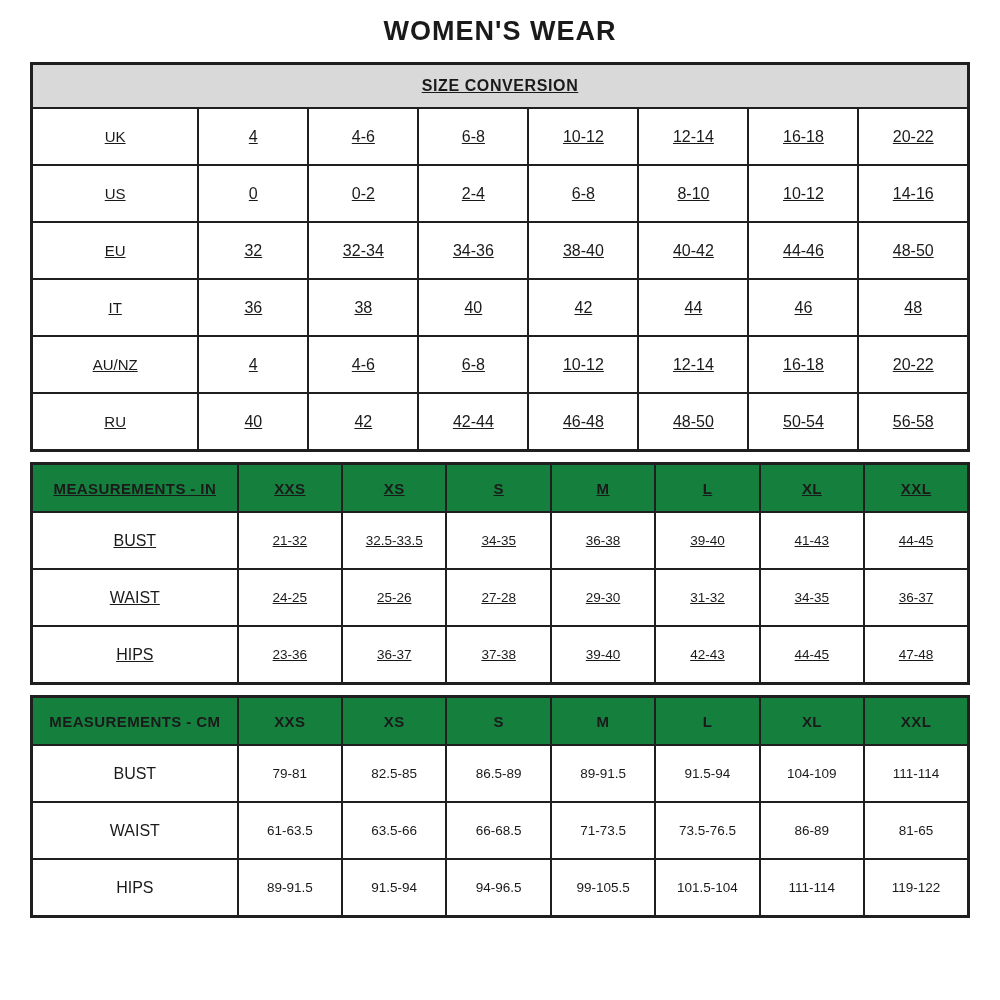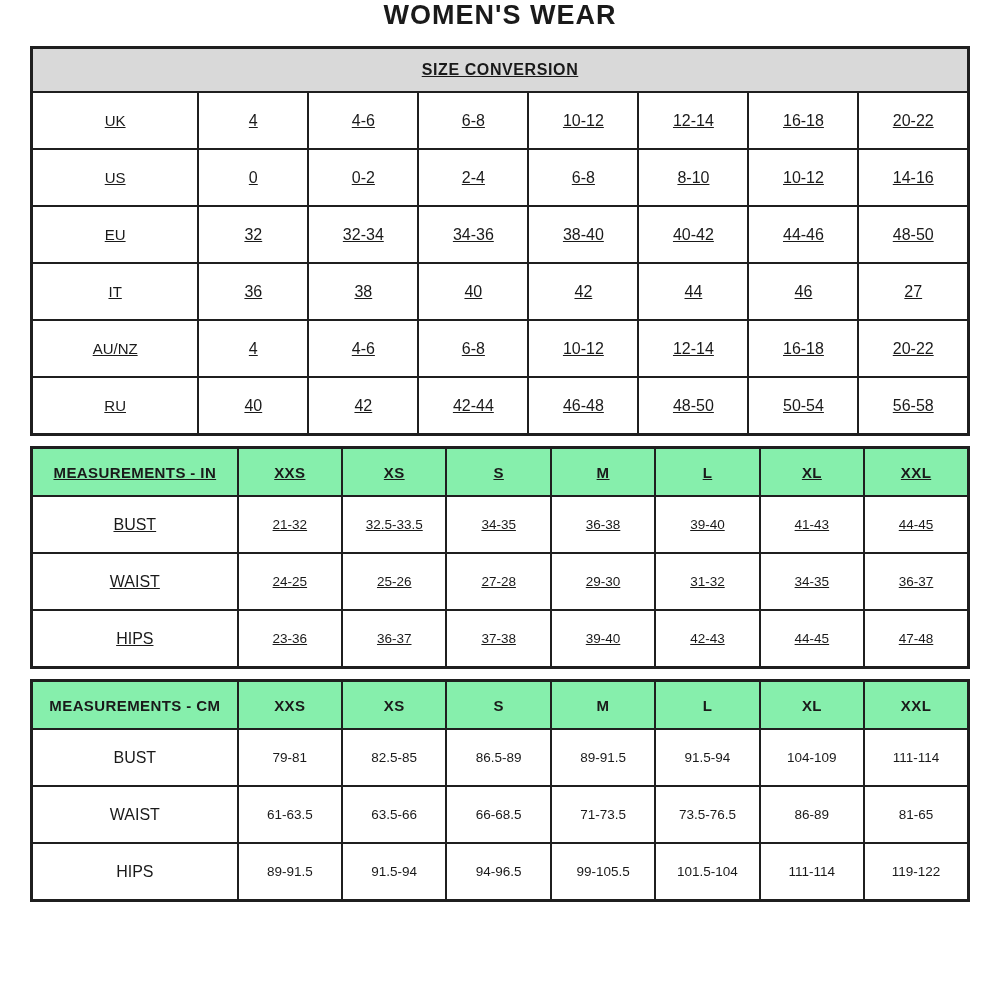--- a/index.html
+++ b/index.html
@@ -8,20 +8,21 @@
     background: #ffffff;
     width: 1000px;
     height: 1000px;
     overflow: hidden;
     font-family: "Liberation Sans", sans-serif;
     color: #1a1a1a;
   }
   .page {
     width: 940px;
     margin: 0 auto;
+    padding-top: 16px;
   }
   .title {
     text-align: center;
     font-size: 27px;
     font-weight: 700;
     letter-spacing: 1px;
     margin-bottom: 15px;
   }
   table.tbl {
     width: 100%;
@@ -44,21 +45,21 @@
     height: 42px;
     font-size: 16px;
     font-weight: 700;
     letter-spacing: 0.6px;
   }
   .conv tbody td { height: 55px; font-size: 16px; font-weight: 400; }
   .conv tbody td.row-label { font-size: 15px; }
   
   .meas col.c0 { width: 22%; }
   .meas thead th {
-    background: #86efac;
+    background: #15803d;
     height: 46px;
     font-size: 15px;
     font-weight: 700;
     letter-spacing: 0.4px;
   }
   .meas tbody td { height: 55px; font-size: 13.5px; font-weight: 400; }
   .meas tbody td.row-label { font-size: 16px; }
 </style>
 </head>
 <body>
@@ -115,21 +116,21 @@
           <td>48-50</td>
         </tr>
         <tr>
           <td class="row-label">IT</td>
           <td>36</td>
           <td>38</td>
           <td>40</td>
           <td>42</td>
           <td>44</td>
           <td>46</td>
-          <td>27</td>
+          <td>48</td>
         </tr>
         <tr>
           <td class="row-label">AU/NZ</td>
           <td>4</td>
           <td>4-6</td>
           <td>6-8</td>
           <td>10-12</td>
           <td>12-14</td>
           <td>16-18</td>
           <td>20-22</td>

